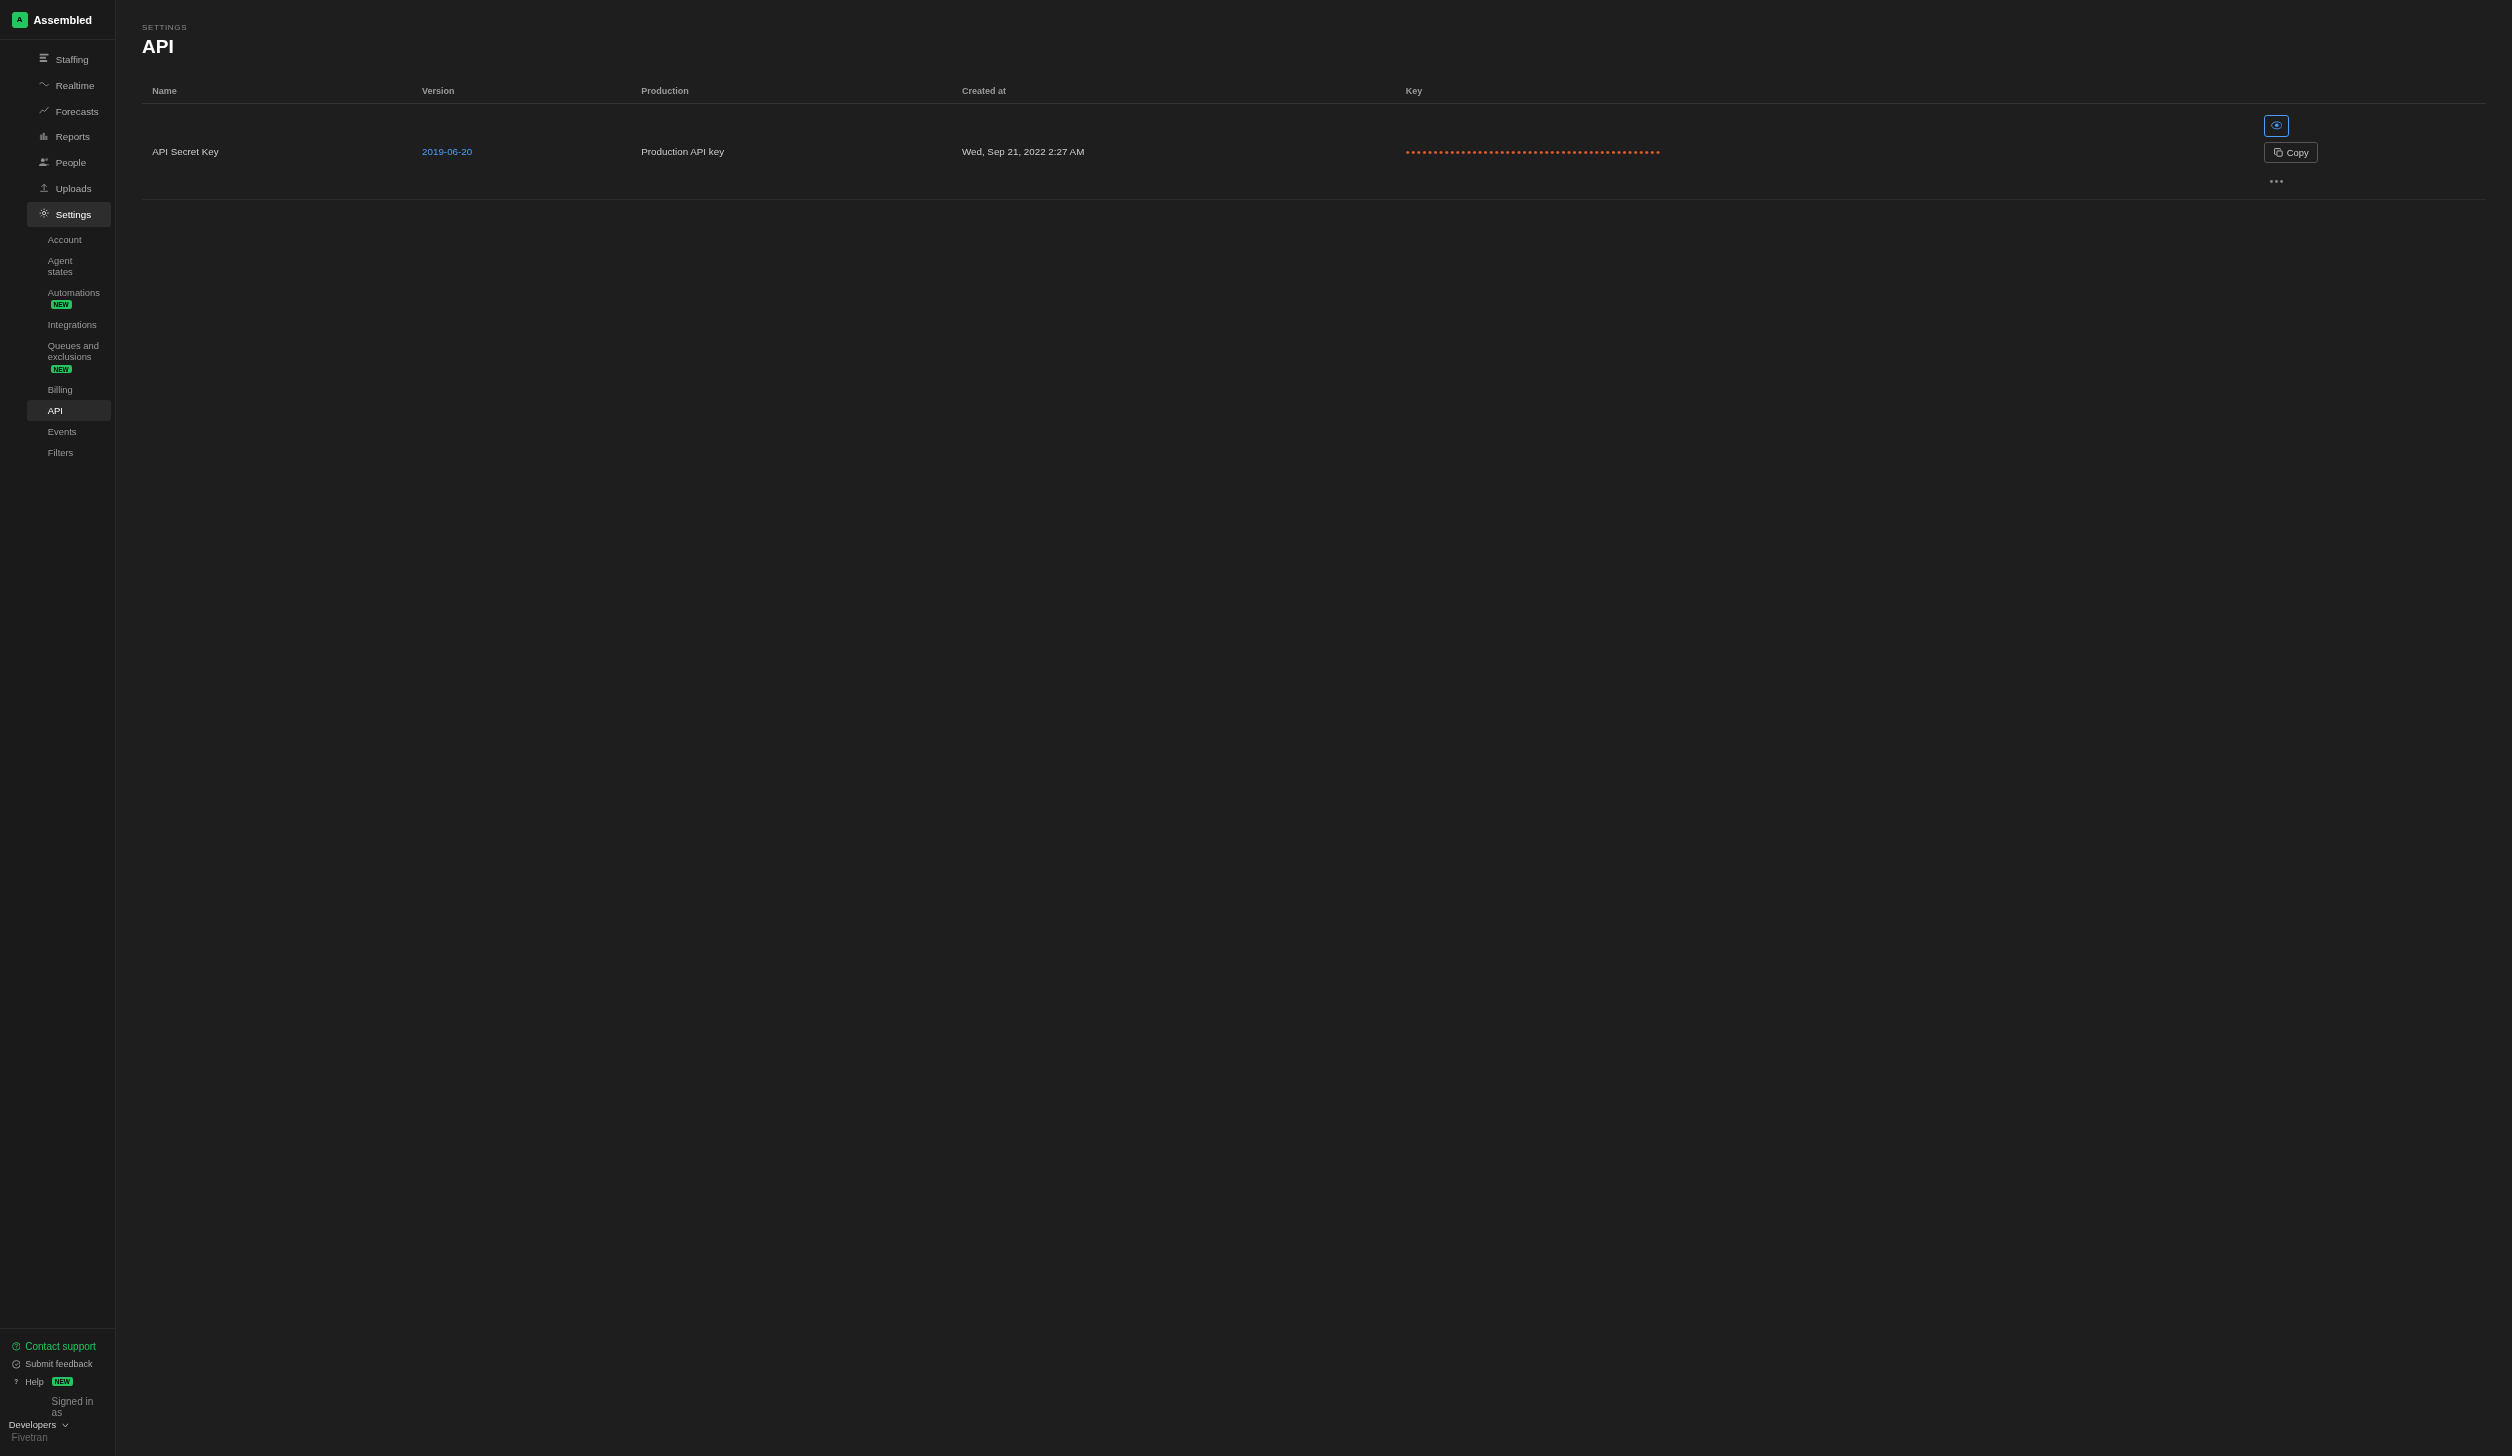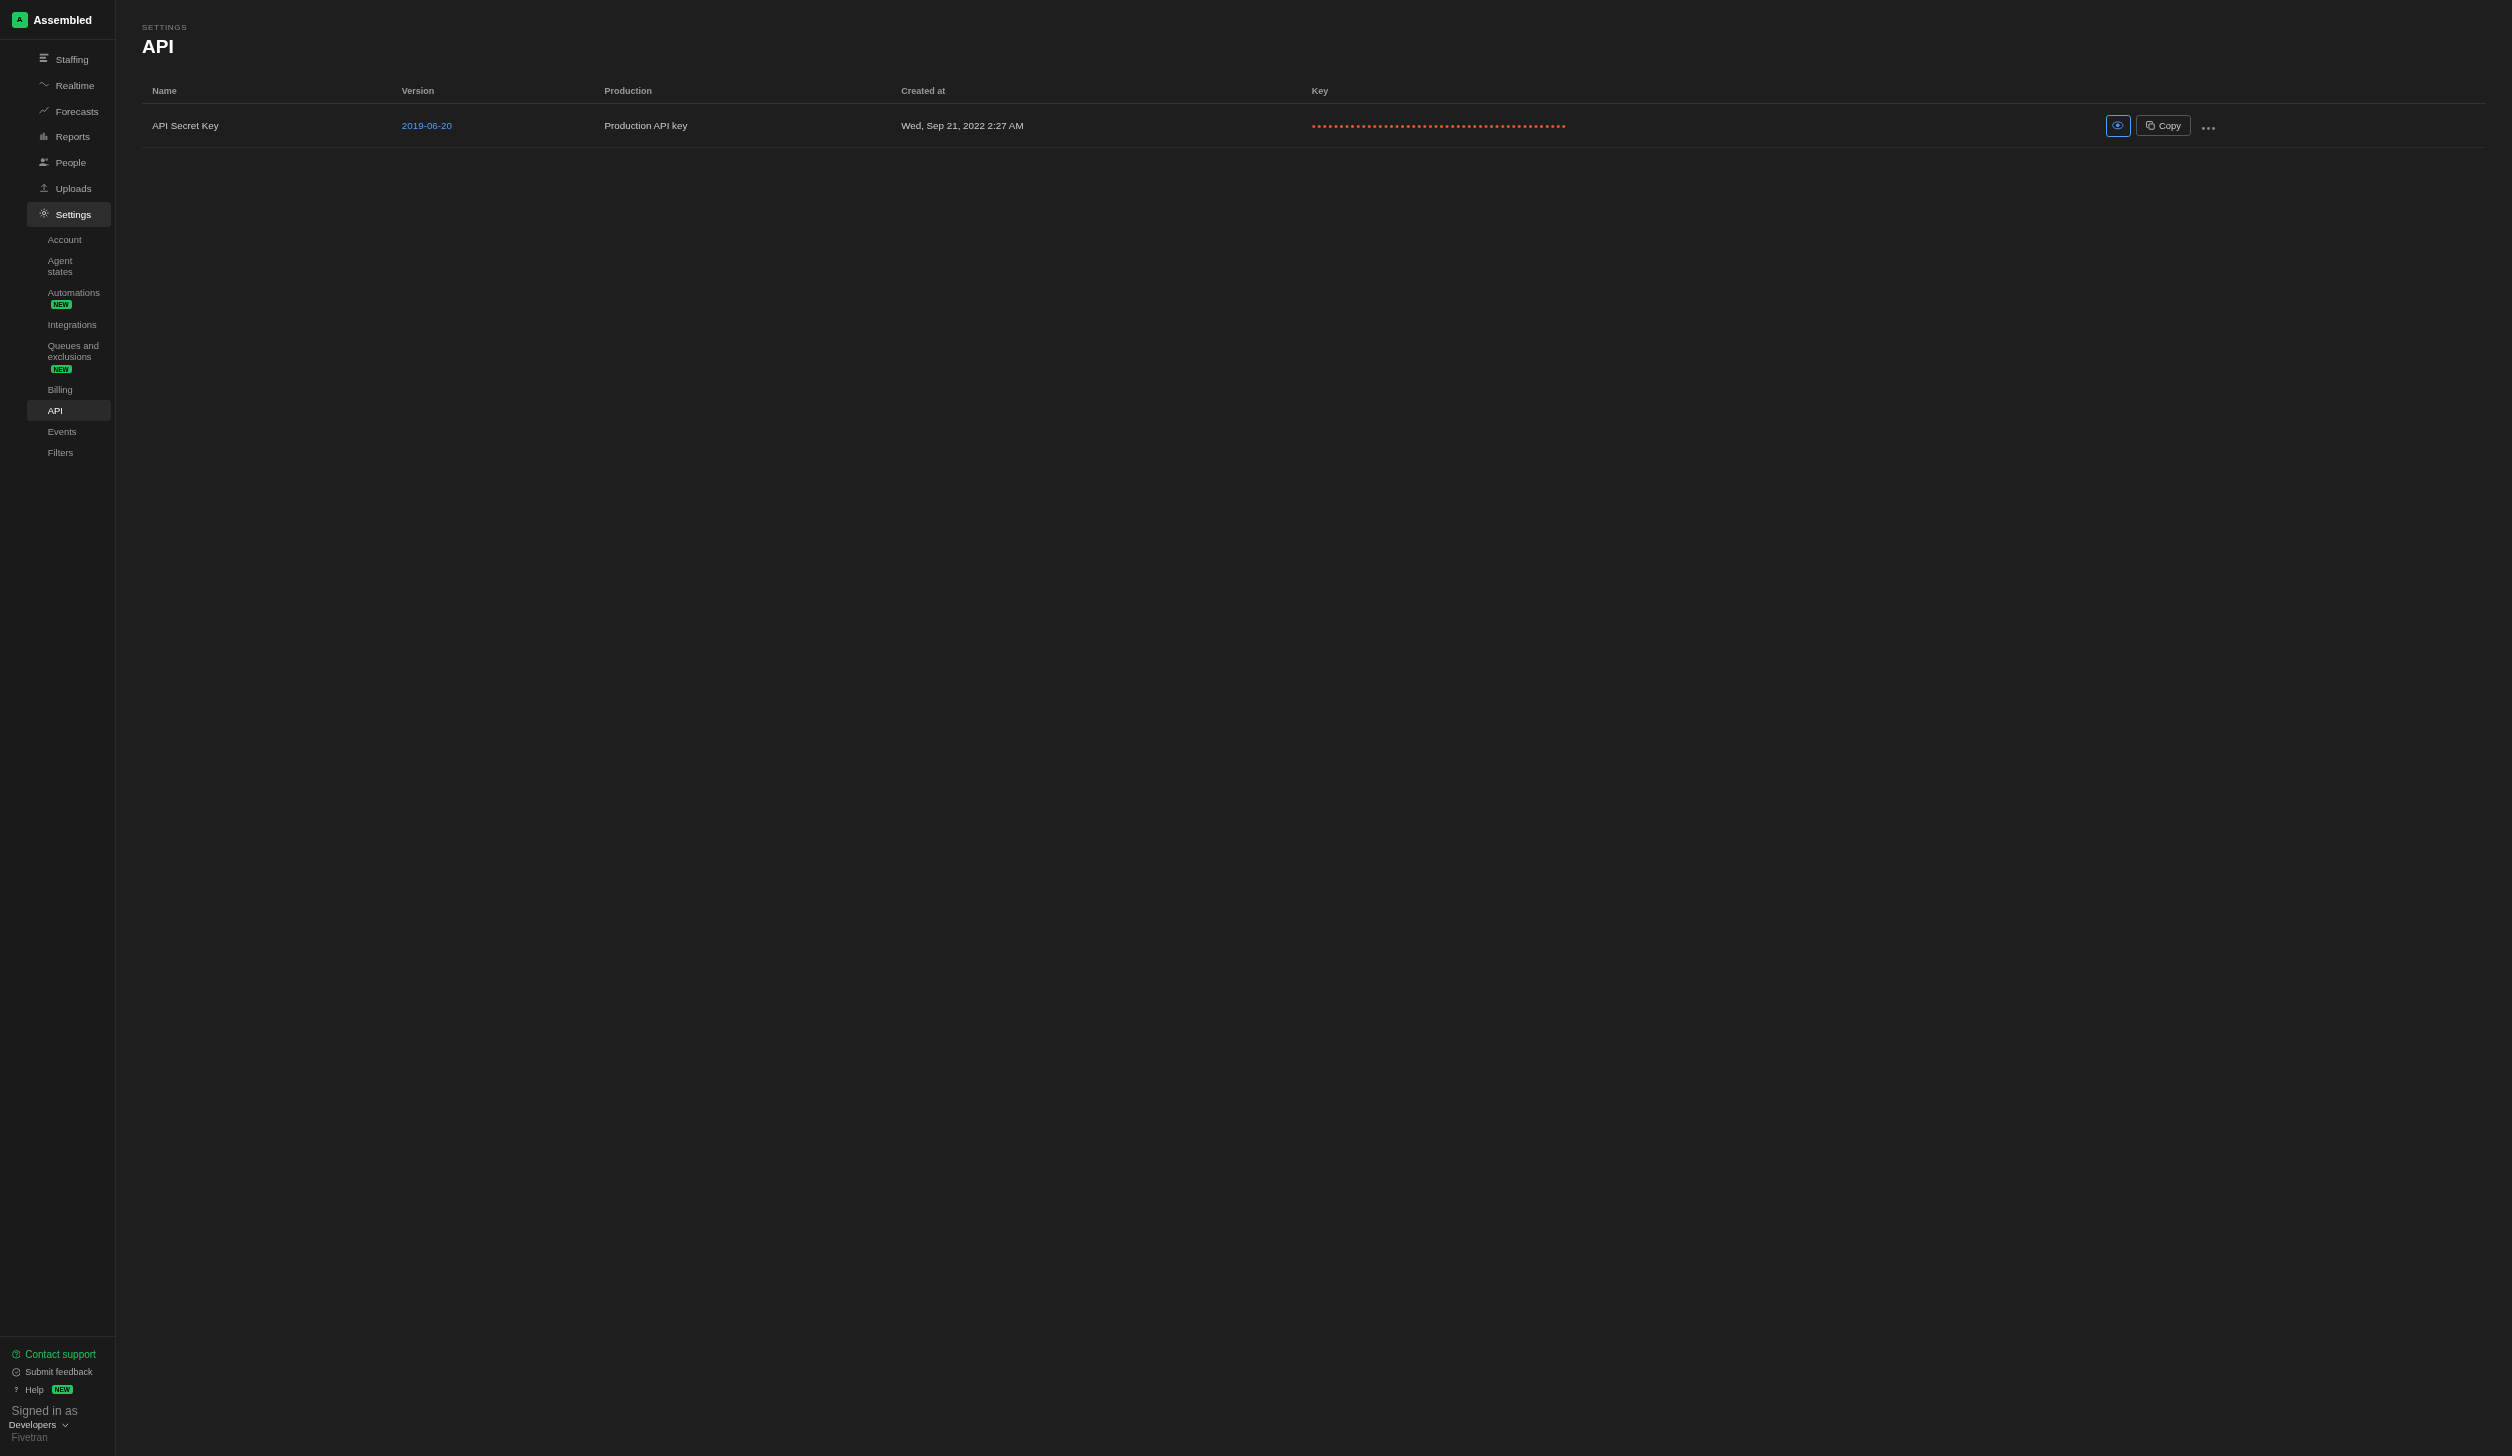--- a/index.html
+++ b/index.html
@@ -108,22 +108,23 @@
       display: flex;
       align-items: center;
       gap: 5.1px;
       padding: 3.6px 2.9px;
       font-size: 9px;
       color: #aaa;
       cursor: pointer;
     }
     .signed-in {
       padding: 5.8px 2.9px 0;
-      font-size: 12px;
+      font-size: 10px;
       color: #888;
+      margin-left: 40px;
     }
     .signed-in-user {
       display: flex;
       align-items: center;
       gap: 4.4px;
       font-size: 9.4px;
       color: #ccc;
       margin-top: 1.5px;
       cursor: pointer;
     }
@@ -214,22 +215,23 @@
     }
 
     .key-dots {
       color: #e05a2b;
       font-size: 11.6px;
       letter-spacing: 1.5px;
     }
 
     .key-actions {
       display: flex;
-      align-items: center;
+      align-items: flex-start;
       gap: 5.8px;
+      flex-direction: column;
     }
     .eye-btn {
       display: flex;
       align-items: center;
       justify-content: center;
       width: 25px;
       height: 22px;
       background: transparent;
       border: 0.7px solid #4a9eff;
       border-radius: 2.9px;

